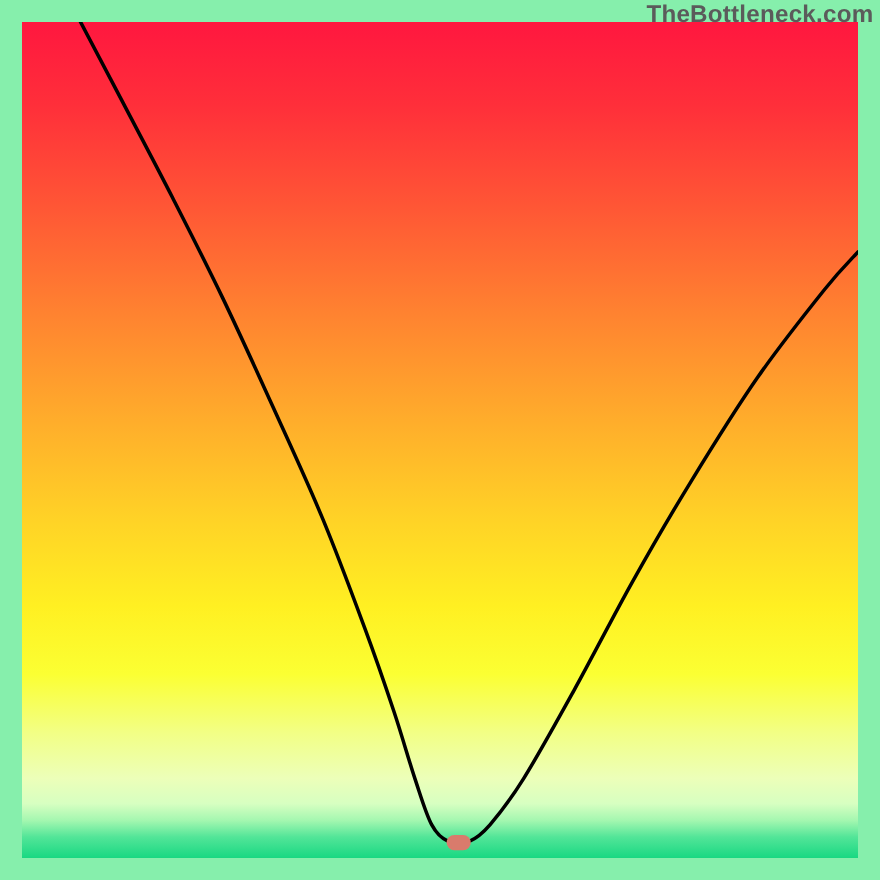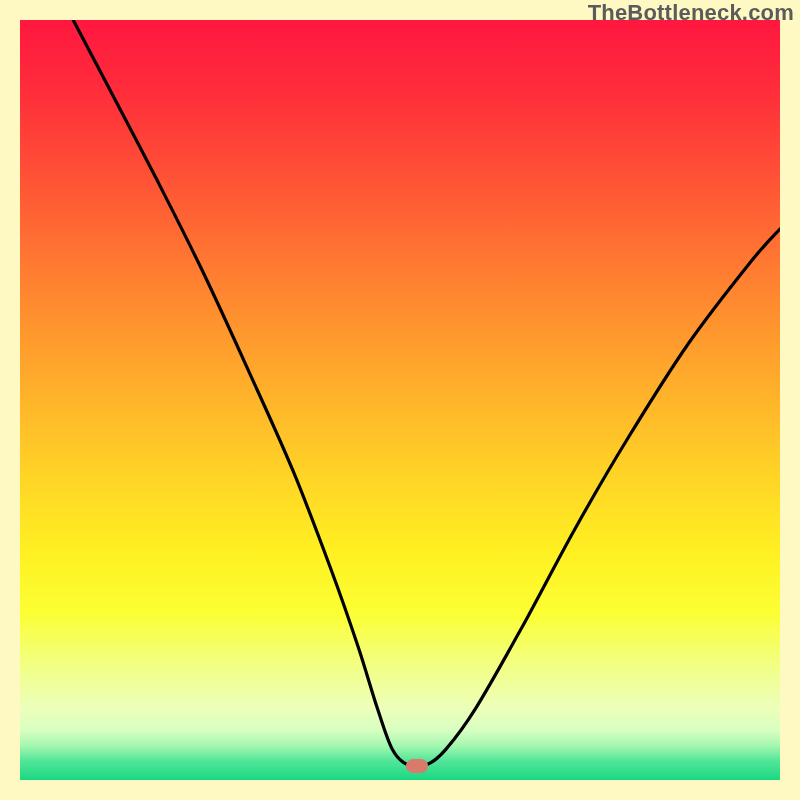--- a/index.html
+++ b/index.html
@@ -7,21 +7,21 @@
     padding: 0;
     width: 800px;
     height: 800px;
     background: #000;
     overflow: hidden;
   }
   .frame {
     position: relative;
     width: 800px;
     height: 800px;
-    background: #fef9c3;
+    background: #86efac;
   }
   .plot {
     position: absolute;
     left: 20px;
     top: 20px;
     width: 760px;
     height: 760px;
   }
   .gradient {
     position: absolute;

